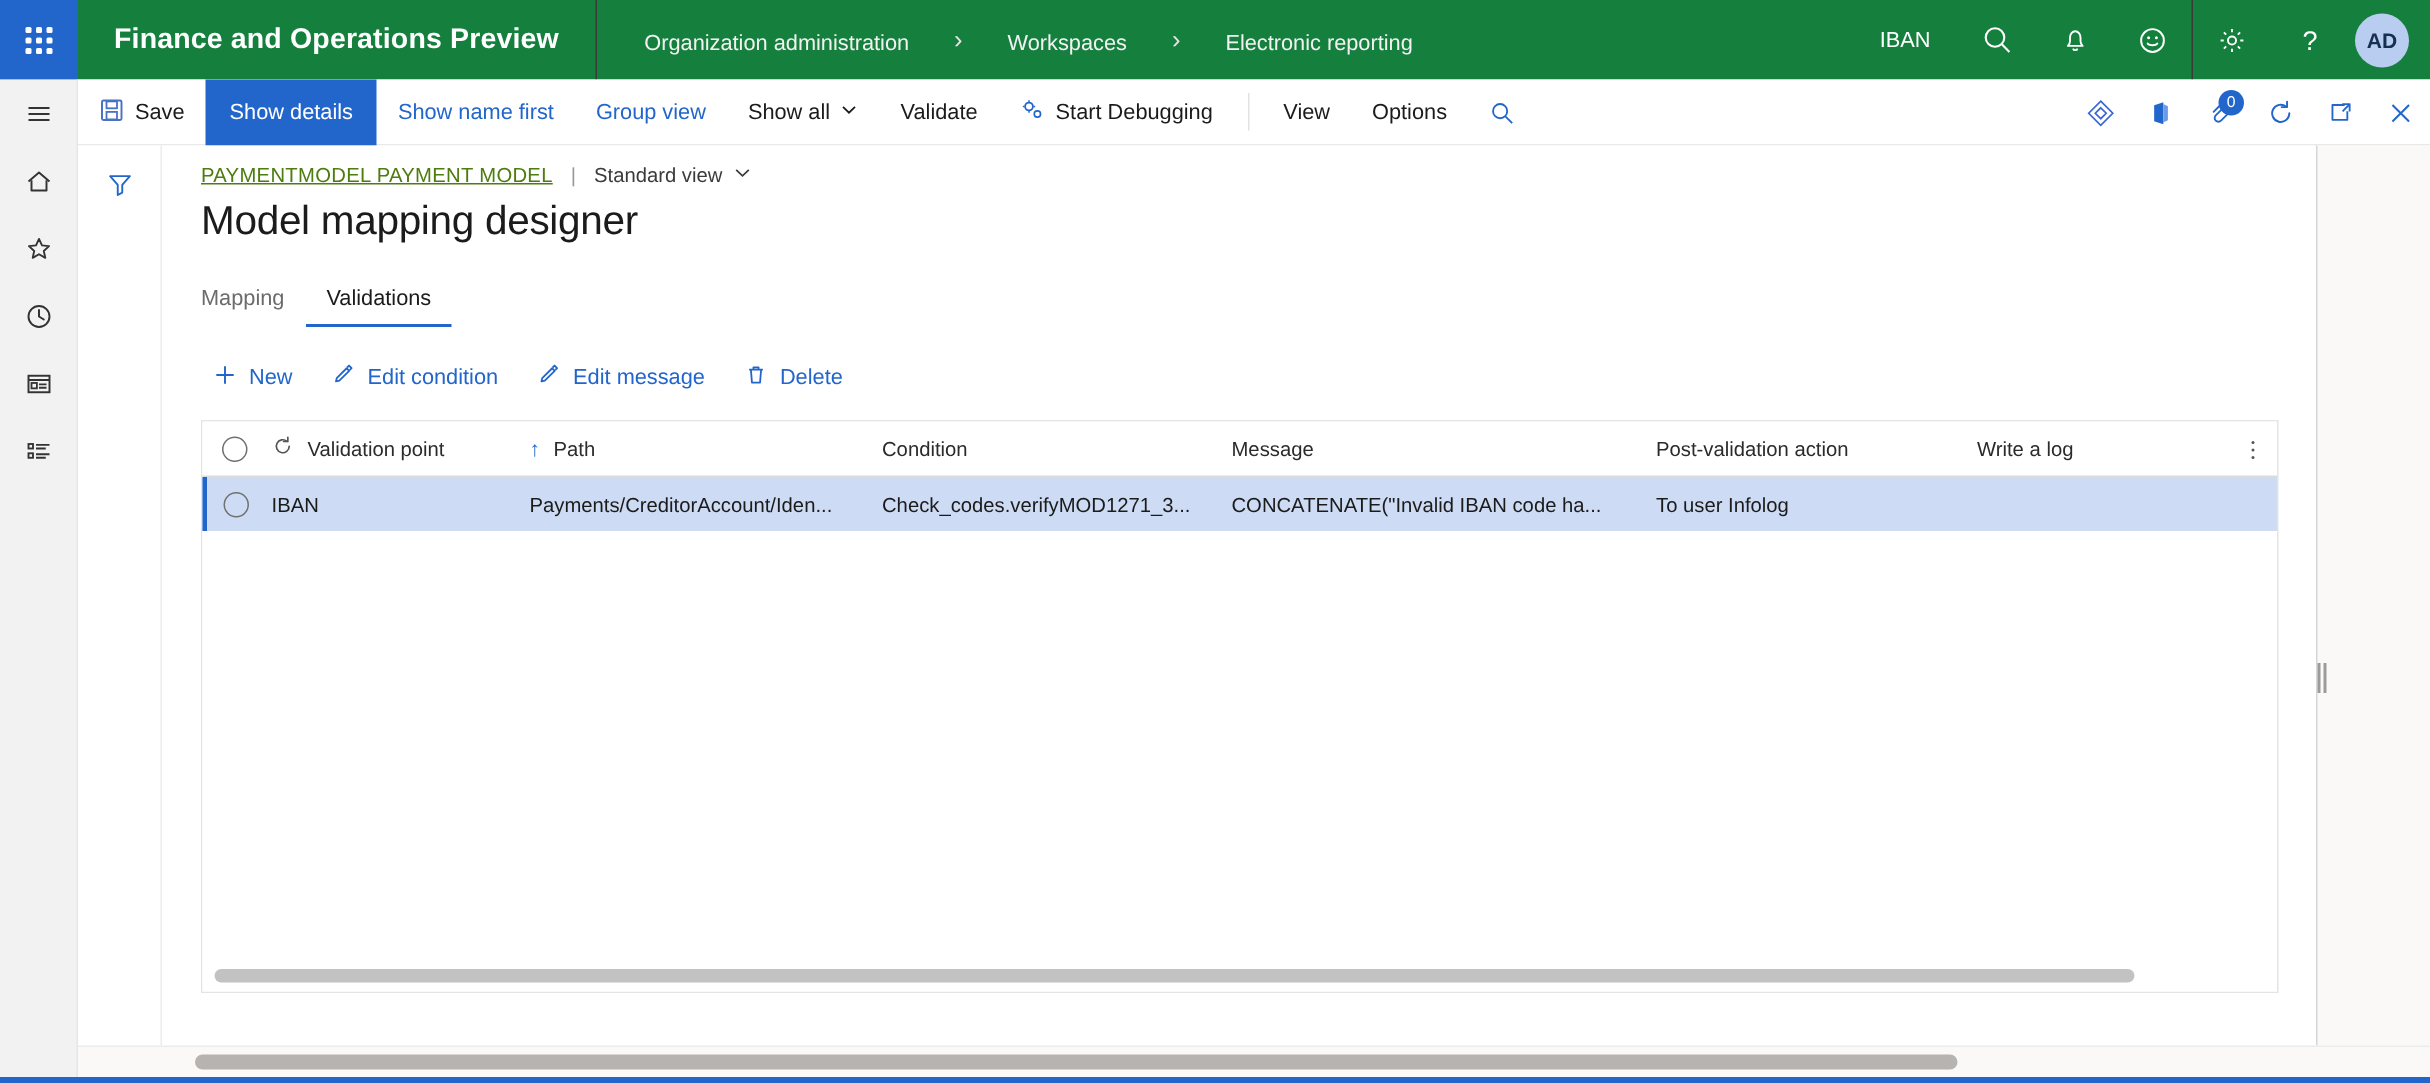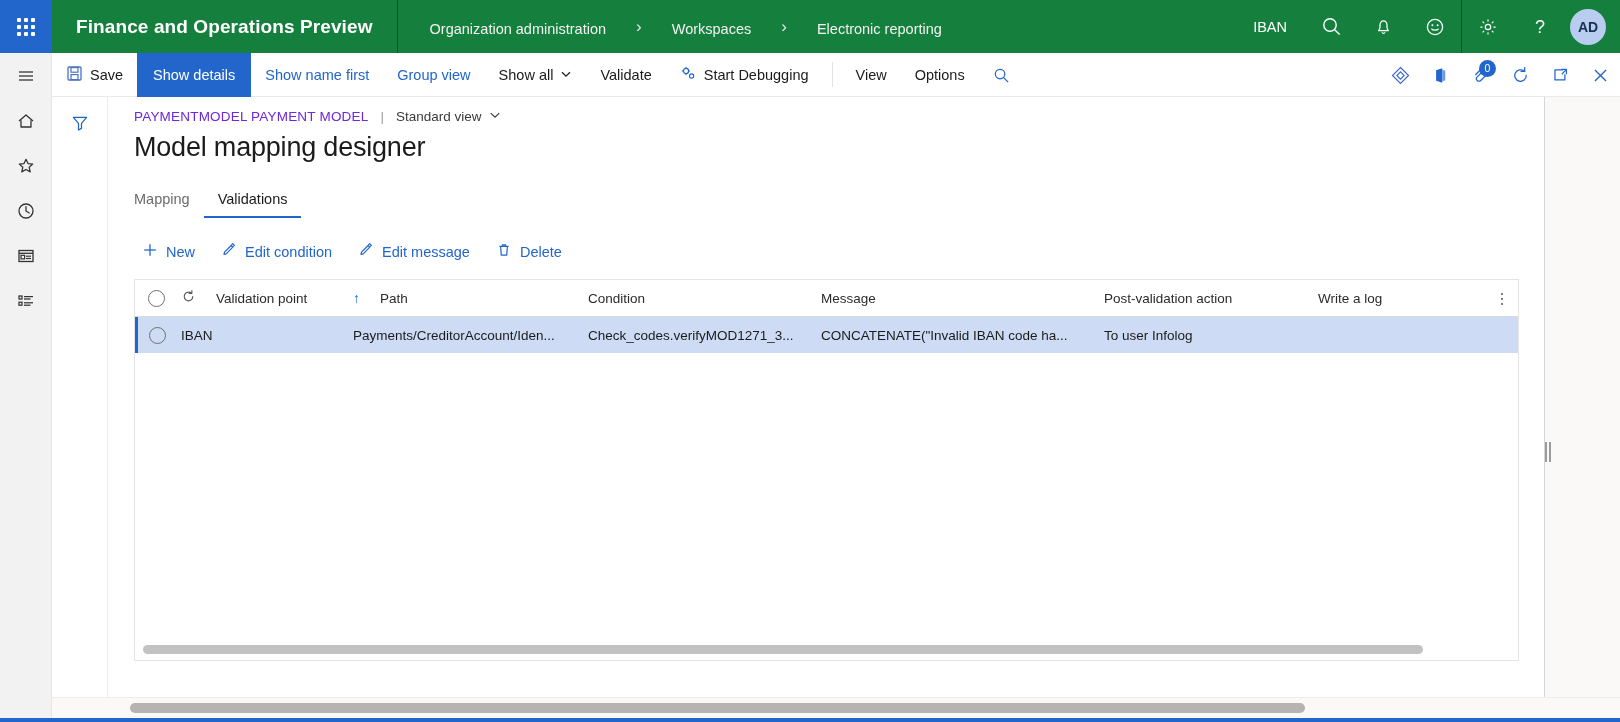--- a/index.html
+++ b/index.html
@@ -133,21 +133,21 @@
     position: absolute; top: 97px; left: 108px;
     width: 1435px; height: 600px;
     background: #ffffff;
     overflow: hidden;
   }
   .page-head { padding: 12px 0 0 26px; }
   .caption-line {
     display: flex; align-items: center;
     font-size: 13.5px; color: #4a4a4a; gap: 0;
   }
-  .caption-main { letter-spacing: .2px; color: #6d28d9; }
+  .caption-main { letter-spacing: .2px; color: #4d7c0f; text-decoration: underline; }
   .caption-bar { margin: 0 12px; color: #9a9a9a; }
   .caption-view {
     color: #3b3b3b; display: flex; align-items: center; gap: 7px; cursor: pointer;
   }
   .page-title {
     font-size: 27px; color: #1b1b1b; font-weight: 400;
     margin-top: 8px; letter-spacing: -.2px;
   }
 
   .tabs {
@@ -181,21 +181,21 @@
   }
   .grid-head {
     display: flex; align-items: center;
     height: 37px;
     border-bottom: 1px solid #dcdcdc;
     background: #ffffff;
     font-size: 13.5px; color: #2b2b2b;
     position: relative;
   }
   .gh-cell {
-    display: flex; align-items: center; gap: 20px;
+    display: flex; align-items: center; gap: 9px;
     height: 37px; padding-left: 4px;
     white-space: nowrap; overflow: hidden;
     cursor: pointer;
   }
   .gh-check {
     width: 42px; justify-content: center; padding-left: 0;
   }
   .radio-ring {
     width: 17px; height: 17px; border-radius: 50%;
     border: 1.4px solid #707070; display: inline-block;

